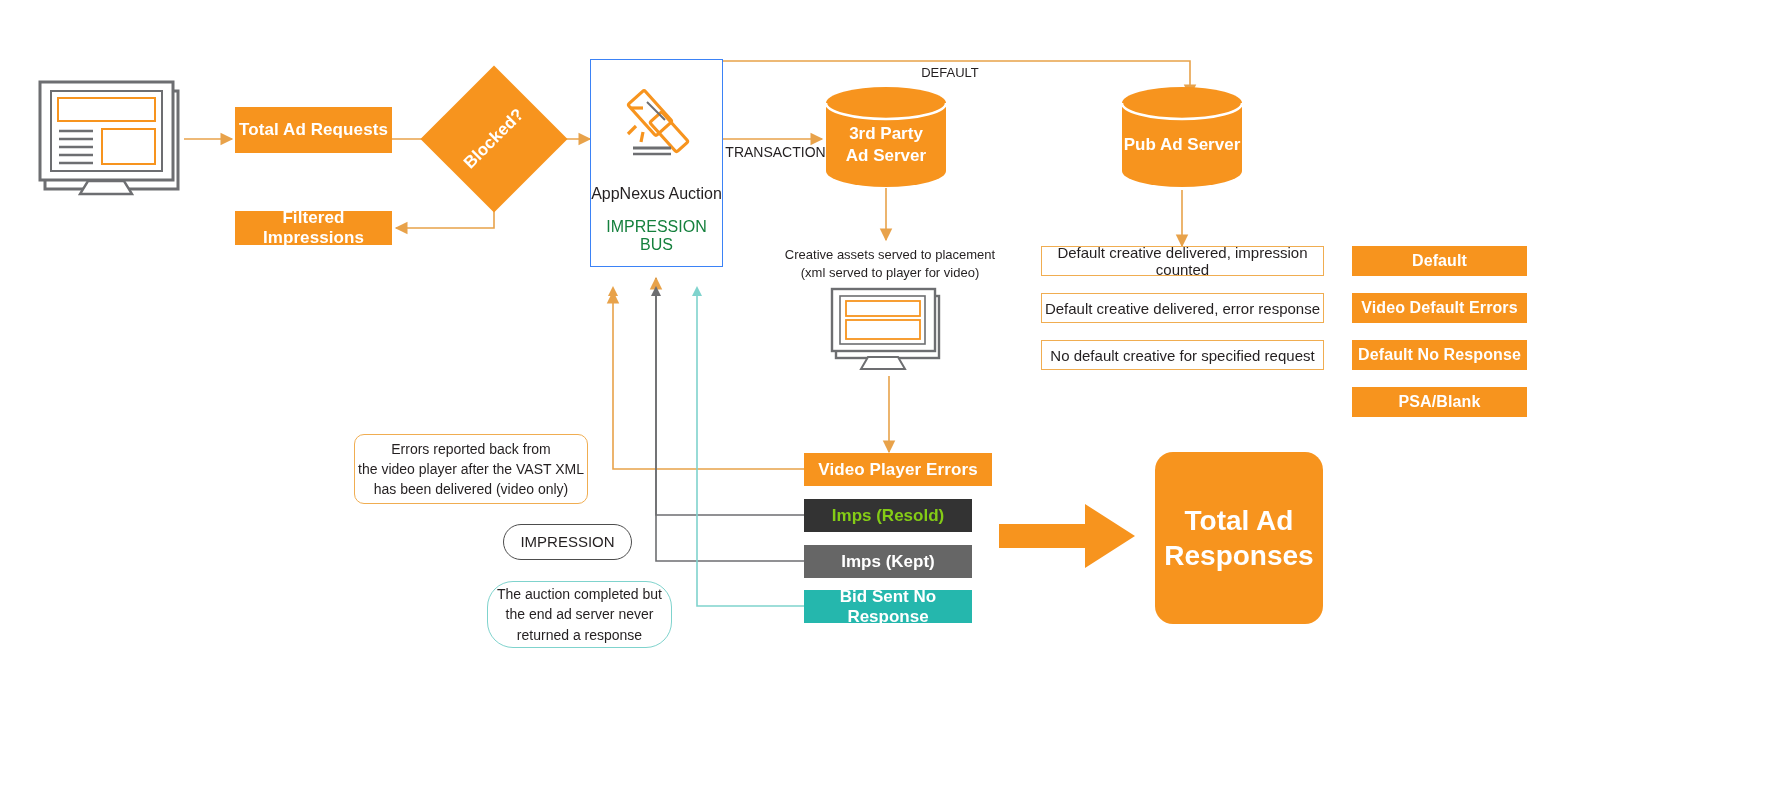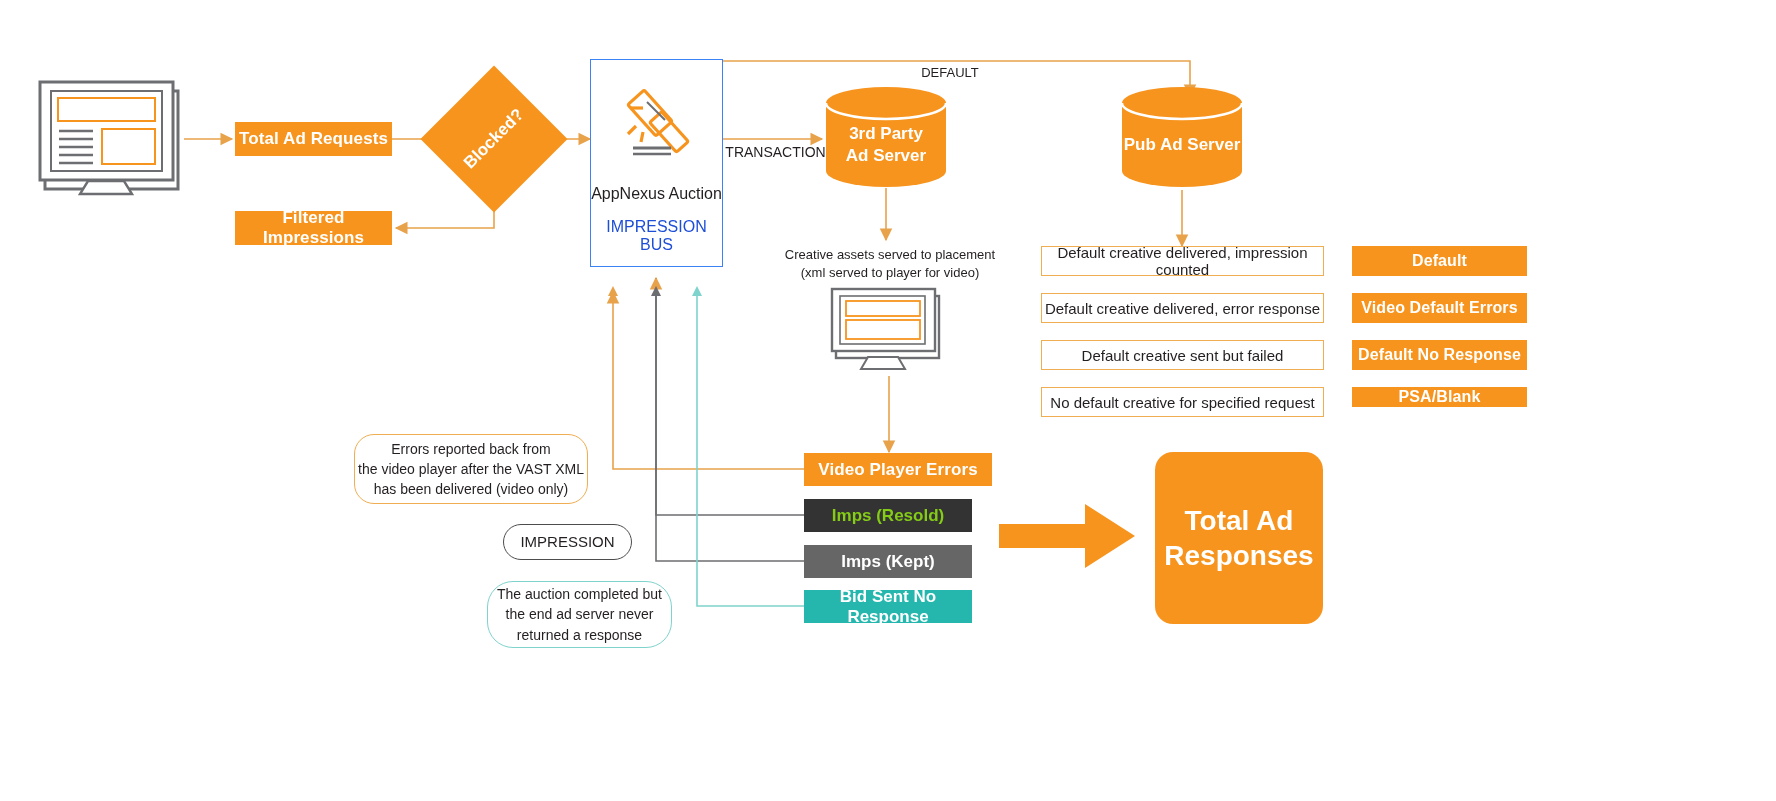--- a/index.html
+++ b/index.html
@@ -21,24 +21,24 @@
   .box-outline{background:#ffffff;border:1px solid #f0ad51;font-size:15px;color:#231f20;}
 
   
   .diamond{width:104px;height:104px;background:#f7941e;transform:rotate(45deg);}
   .diamond-label{position:absolute;inset:0;display:flex;align-items:center;justify-content:center;
      transform:rotate(-45deg);color:#fff;font-weight:bold;font-size:17px;}
 
   
   .auction-box{background:#ffffff;border:1px solid #3b82f6;}
   .auction-title{position:absolute;left:0;right:0;top:125px;text-align:center;font-size:16px;color:#231f20;}
-  .auction-foot{position:absolute;left:0;right:0;bottom:12px;text-align:center;font-size:16px;color:#1d4ed8;}
-
-  
-  .callout{background:#ffffff;border:1px solid #f0ad51;border-radius:20px;font-size:14px;
+  .auction-foot{position:absolute;left:0;right:0;bottom:12px;text-align:center;font-size:16px;color:#15803d;}
+
+  
+  .callout{background:#ffffff;border:1px solid #f0ad51;border-radius:10px;font-size:14px;
            line-height:1.45;color:#231f20;}
   .callout-gray{border-color:#4d4d4d;border-radius:22px;font-size:15px;}
   .callout-teal{border-color:#7fd3cd;border-radius:26px;}
 
   .plain-label{font-size:14px;color:#231f20;}
   .plain-label-sm{font-size:13px;color:#231f20;line-height:1.35;}
 
   .total-resp{background:#f7941e;color:#ffffff;border-radius:18px;font-weight:bold;
               font-size:28px;line-height:1.25;}
 </style>
@@ -102,21 +102,21 @@
         <line x1="21" y1="54" x2="55" y2="54"></line>
         <line x1="21" y1="62" x2="55" y2="62"></line>
         <line x1="21" y1="70" x2="55" y2="70"></line>
         <line x1="21" y1="78" x2="55" y2="78"></line>
         <line x1="21" y1="86" x2="55" y2="86"></line>
       </g>
       <path d="M50,104 L86,104 L94,117 L42,117 z" fill="#fff" stroke="#6d6e71" stroke-width="2.4"></path>
     </svg>
   </div>
 
-  <div class="node bar-orange" style="left:235px;top:122px;width:157px;height:34px;">
+  <div class="node bar-orange" style="left:235px;top:107px;width:157px;height:46px;">
     <span>Total Ad Requests</span>
   </div>
 
   <div style="position:absolute;left:442px;top:87px;width:104px;height:104px;">
     <div class="diamond"></div>
     <div class="diamond-label">Blocked?</div>
   </div>
 
   <div class="node bar-orange" style="left:235px;top:211px;width:157px;height:34px;">
     <span>Filtered Impressions</span>
@@ -187,39 +187,36 @@
     </svg>
   </div>
 
   <div style="position:absolute;left:1041px;top:246px;width:285px;">
     <div class="node box-outline" style="position:relative;left:0;top:0;width:283px;height:30px;margin-bottom:17px;">
       <span>Default creative delivered, impression counted</span>
     </div>
     <div class="node box-outline" style="position:relative;left:0;top:0;width:283px;height:30px;margin-bottom:17px;">
       <span>Default creative delivered, error response</span>
     </div>
-    <div class="node box-outline" style="position:relative;left:0;top:0;width:283px;height:30px;margin-bottom:17px;">
-      <span>Default creative sent but failed</span>
-    </div>
     <div class="node box-outline" style="position:relative;left:0;top:0;width:283px;height:30px;">
       <span>No default creative for specified request</span>
     </div>
   </div>
 
   <div style="position:absolute;left:1352px;top:246px;width:175px;">
     <div class="node bar-orange" style="position:relative;width:175px;height:30px;margin-bottom:17px;font-size:16px;">
       <span>Default</span>
     </div>
     <div class="node bar-orange" style="position:relative;width:175px;height:30px;margin-bottom:17px;font-size:16px;">
       <span>Video Default Errors</span>
     </div>
     <div class="node bar-orange" style="position:relative;width:175px;height:30px;margin-bottom:17px;font-size:16px;">
       <span>Default No Response</span>
     </div>
-    <div class="node bar-orange" style="position:relative;width:175px;height:20px;font-size:16px;">
+    <div class="node bar-orange" style="position:relative;width:175px;height:30px;font-size:16px;">
       <span>PSA/Blank</span>
     </div>
   </div>
 
   <div class="node bar-orange" style="left:804px;top:453px;width:188px;height:33px;">
     <span>Video Player Errors</span>
   </div>
   <div class="node bar-dark" style="left:804px;top:499px;width:168px;height:33px;">
     <span>Imps (Resold)</span>
   </div>

